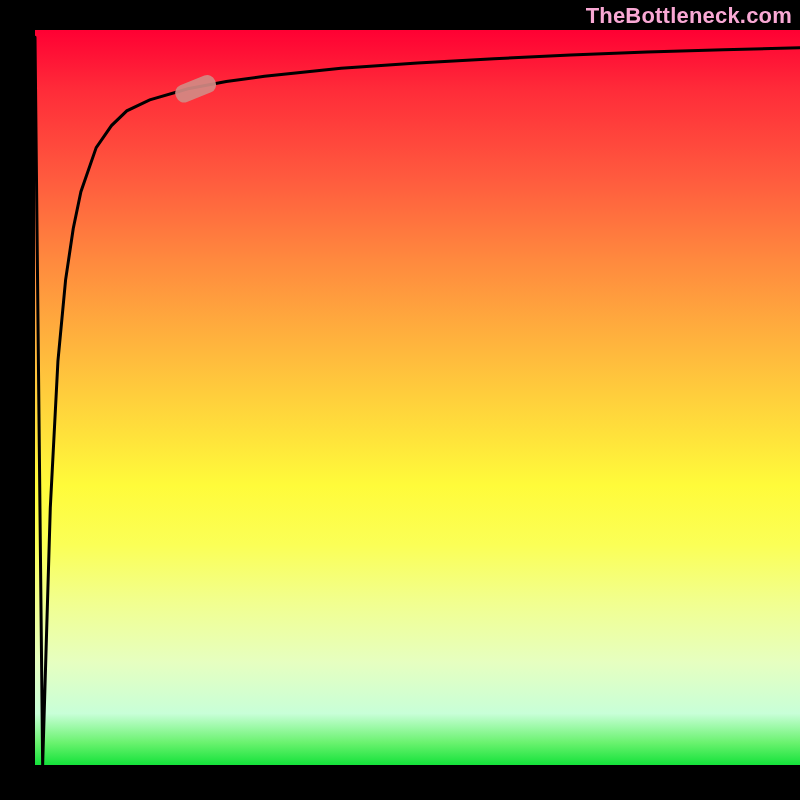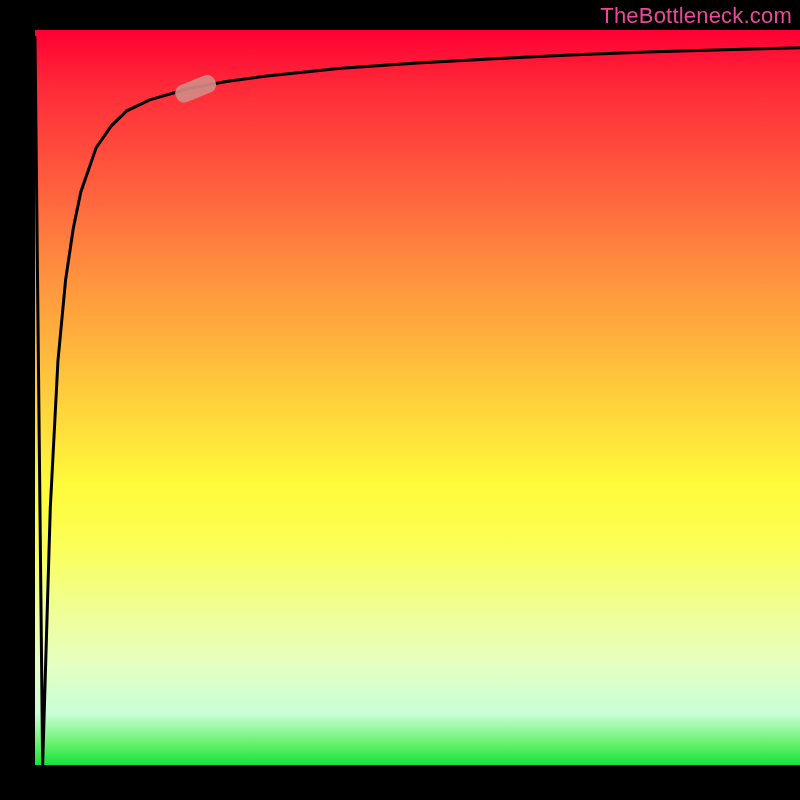--- a/index.html
+++ b/index.html
@@ -7,23 +7,23 @@
     width: 800px;
     height: 800px;
     background: #000;
     position: relative;
     font-family: Arial, Helvetica, sans-serif;
   }
   .watermark {
     position: absolute;
     top: 3px;
     right: 8px;
-    color: #ec4899;
+    color: #f9a8d4;
     font-size: 22px;
-    font-weight: 400;
+    font-weight: 700;
     letter-spacing: 0.2px;
     z-index: 5;
   }
   .plot {
     position: absolute;
     left: 35px;
     top: 30px;
     width: 765px;
     height: 735px;
     background: linear-gradient(

